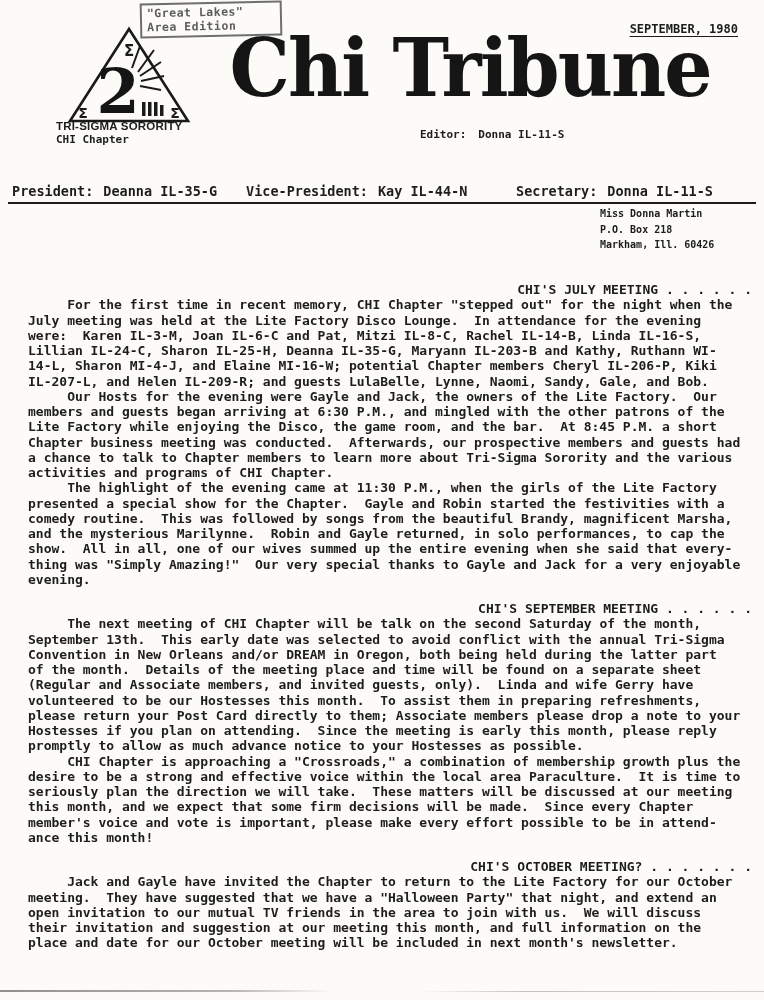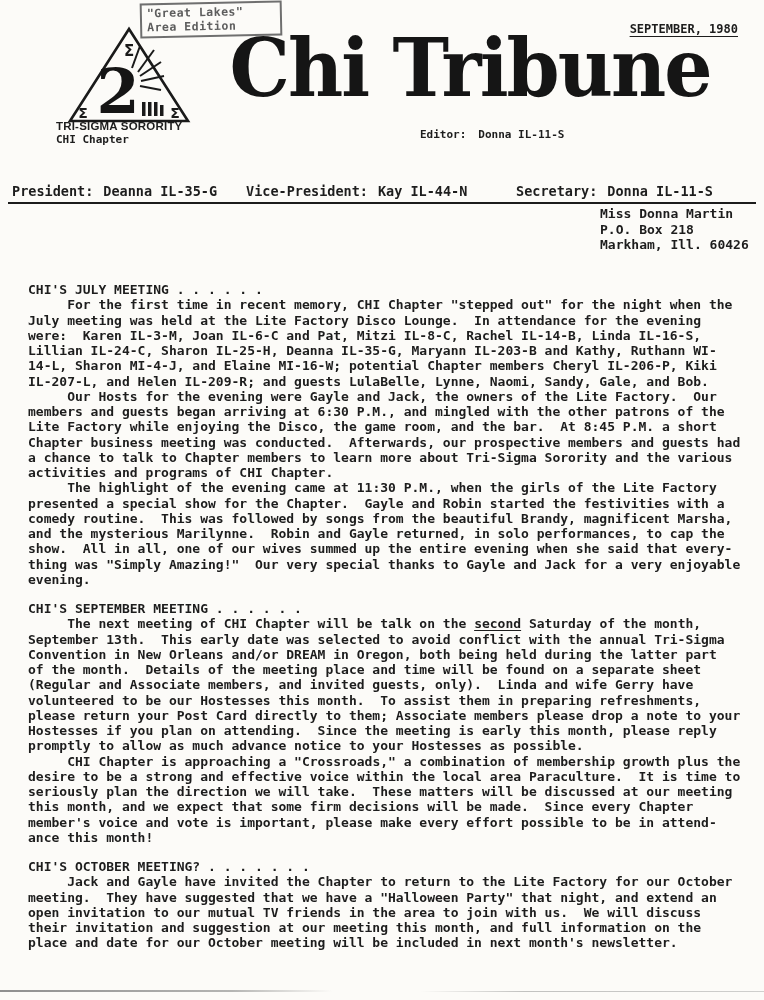--- a/index.html
+++ b/index.html
@@ -49,30 +49,30 @@
     border-bottom:2.5px solid #1c1c1c;
     font-size:13.5px;font-weight:bold;
   }
   .officer{position:absolute;top:0;white-space:pre;}
   .officer.pres{left:4px;}
   .officer.vp{left:238px;}
   .officer.sec{left:508px;}
   .officer .oname{margin-left:10px;}
   .address{
     position:absolute;left:600px;top:206px;
-    font-size:13px;font-weight:bold;line-height:15.5px;
+    font-size:10px;font-weight:bold;line-height:15.5px;
   }
   .body-copy{
     position:absolute;left:28px;top:282px;width:724px;
     font-size:13px;font-weight:bold;line-height:15.25px;
   }
   .section + .section{margin-top:14px;}
-  .section-heading{white-space:pre;}
+  .section-heading{white-space:pre;text-align:right;}
   .para{white-space:pre-wrap;margin:0;}
-  .u{text-decoration:underline;text-underline-offset:2px;text-align:center;}
+  .u{text-underline-offset:2px;text-align:center;}
   .artifact-line-left{
     position:absolute;left:0;top:990px;width:332px;height:2px;
     background:linear-gradient(90deg,#8f8f8f,#b5b5b3 70%,rgba(181,181,179,0));
   }
   .artifact-line-right{
     position:absolute;left:420px;top:991px;width:344px;height:1px;
     background:linear-gradient(90deg,rgba(200,200,198,0),#c2c2c0 30%,#cfcfcd);
   }
 </style>
 </head>

